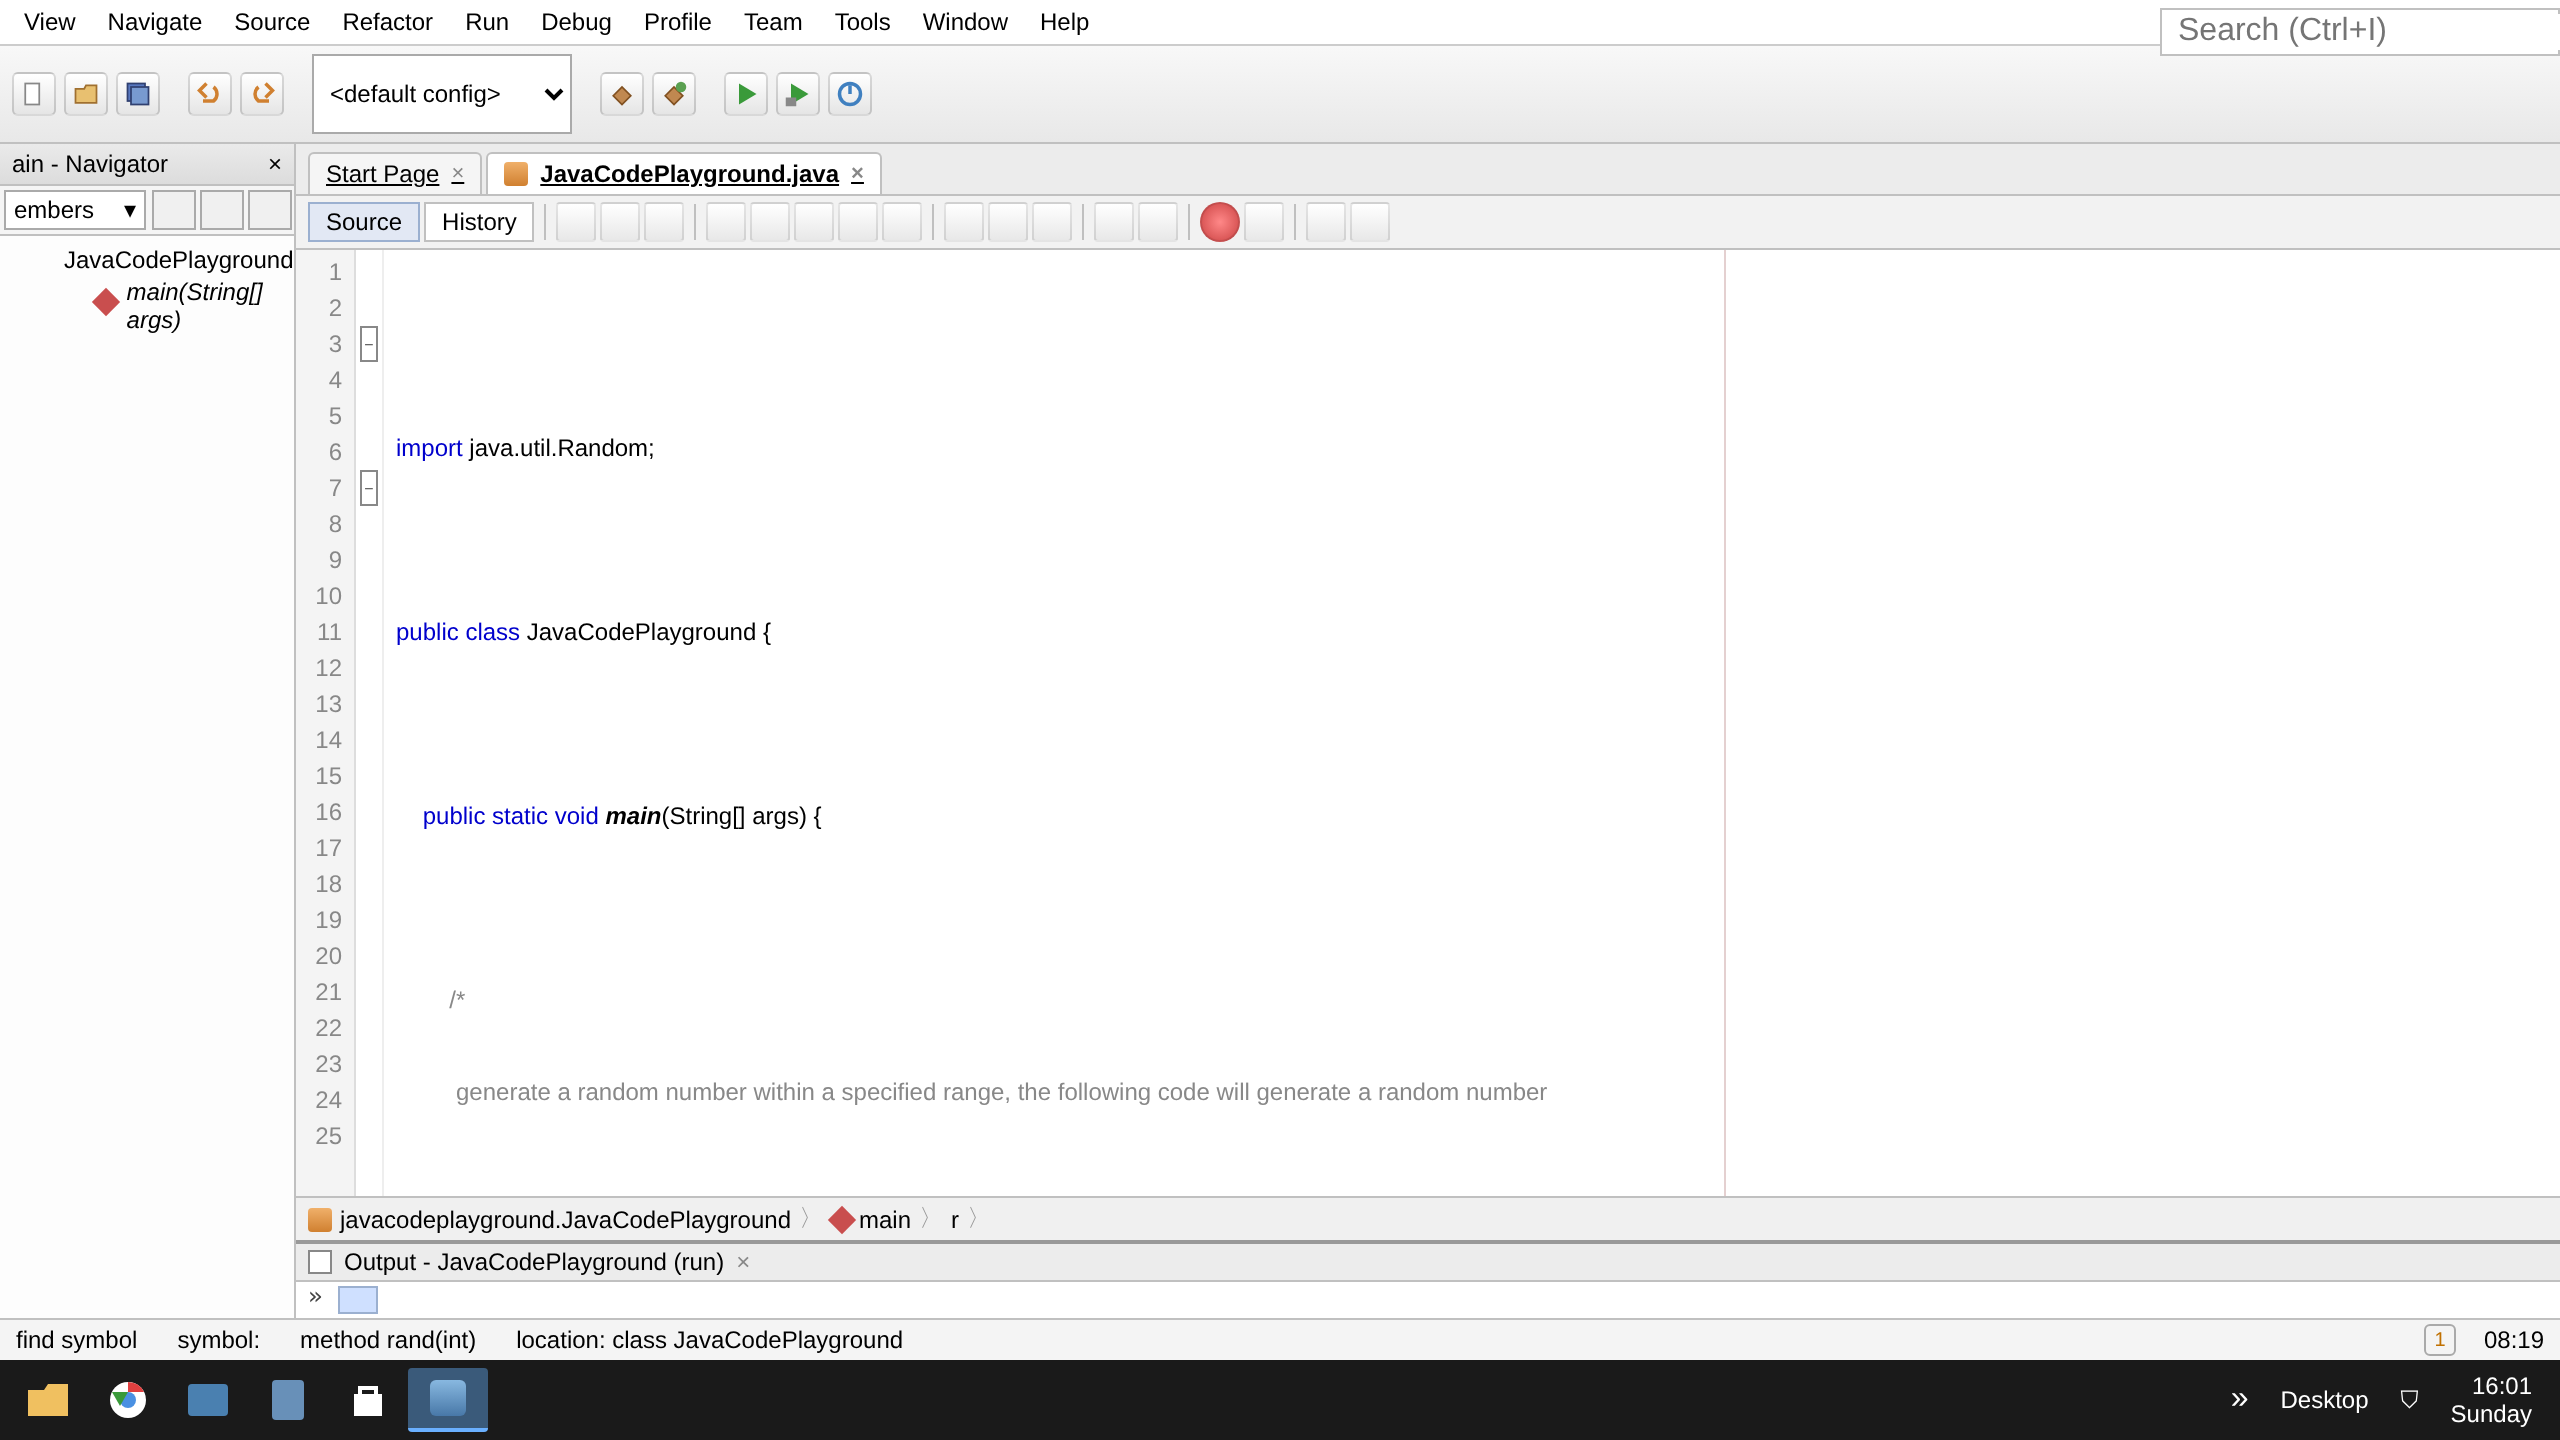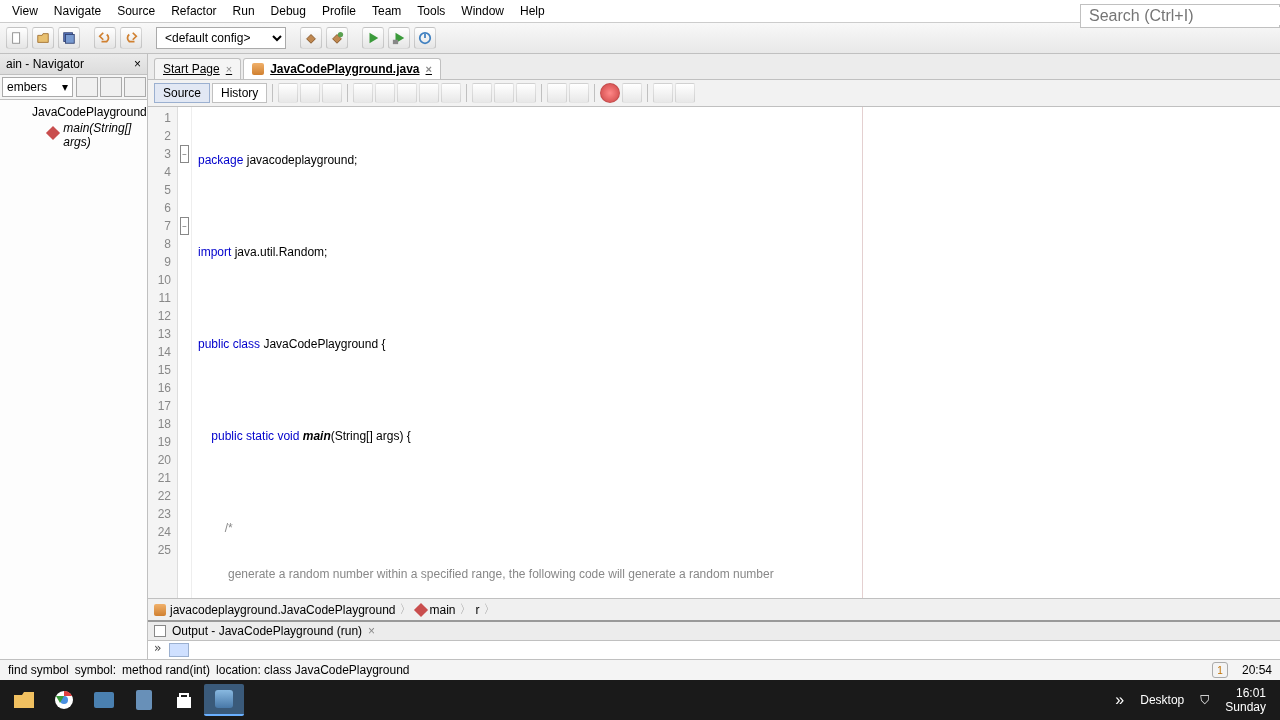--- a/index.html
+++ b/index.html
@@ -4,21 +4,21 @@
 <style>
 * { margin: 0; padding: 0; box-sizing: border-box; font-family: "Segoe UI", Tahoma, sans-serif; font-size: 12px; }
 body { width: 1280px; height: 720px; background: #f0f0f0; overflow: hidden; display: flex; flex-direction: column; }
 
 .menubar { display: flex; background: #fff; border-bottom: 1px solid #ccc; padding: 2px 4px; font-size: 13px; }
 .menubar span { padding: 2px 8px; cursor: default; }
 
 .toolbar { display: flex; align-items: center; background: linear-gradient(#f8f8f8,#e8e8e8); border-bottom: 1px solid #c0c0c0; padding: 4px 6px; gap: 4px; }
 .toolbtn { width: 22px; height: 22px; border: 1px solid rgba(0,0,0,0.15); border-radius: 3px; background: linear-gradient(#fff,#e5e5e5); display: flex; align-items: center; justify-content: center; }
 .toolbtn svg { width: 14px; height: 14px; }
-.config-select { height: 22px; border: 1px solid #aaa; background: #fff; padding: 0 4px; font-size: 12px; width: 130px; }
+.config-select { height: 40px; border: 1px solid #aaa; background: #fff; padding: 0 4px; font-size: 12px; width: 130px; }
 .spacer { width: 6px; }
 
 .search-box { position: absolute; top: 4px; right: 0; width: 200px; height: 24px; border: 1px solid #c0c0c0; background: #fff; display: flex; align-items: center; padding: 0 4px; }
 .search-box svg { width: 14px; height: 14px; margin-right: 4px; }
 .search-box input { border: none; outline: none; flex: 1; font-size: 16px; color: #000000; }
 
 .main-area { flex: 1; display: flex; min-height: 0; }
 
 .nav-panel { width: 148px; background: #fdfdfd; border-right: 1px solid #c0c0c0; display: flex; flex-direction: column; }
 .nav-title { background: linear-gradient(#eaeaea,#dcdcdc); border-bottom: 1px solid #c0c0c0; padding: 3px 6px; font-size: 11px; display: flex; align-items: center; justify-content: space-between; }
@@ -64,21 +64,21 @@
 .chev { color: #999; }
 
 .output-panel { border-top: 2px solid #999; background: #fff; }
 .output-tab { display: flex; align-items: center; background: #ececec; border-bottom: 1px solid #c0c0c0; padding: 2px 6px; gap: 6px; font-size: 12px; }
 .output-tab .x { color: #888; }
 .output-body { display: flex; height: 18px; }
 .output-body .caret { padding: 0 6px; color: #444; font-family: monospace; }
 .output-body .running { width: 20px; height: 14px; background: #cfe0ff; border: 1px solid #9bb0d0; margin: 2px; }
 
 .statusbar { display: flex; align-items: center; background: #f4f4f4; border-top: 1px solid #c0c0c0; padding: 2px 8px; font-size: 12px; justify-content: space-between; }
-.statusbar .left { display: flex; gap: 6px; }
+.statusbar .left { display: flex; gap: 20px; }
 .statusbar .right { display: flex; gap: 14px; align-items: center; }
 .notif { width: 16px; height: 16px; border: 1px solid #aaa; border-radius: 3px; display: flex; align-items: center; justify-content: center; font-size: 10px; color: #c07000; }
 
 .taskbar { height: 40px; background: #1a1a1a; display: flex; align-items: center; padding: 0 4px; }
 .taskbar .tb-icon { width: 40px; height: 32px; display: flex; align-items: center; justify-content: center; border-radius: 2px; }
 .taskbar .tb-icon.active { background: #3a5a7a; border-bottom: 2px solid #6ab0ff; }
 .taskbar .tray { margin-left: auto; color: #fff; display: flex; align-items: center; gap: 16px; padding-right: 10px; font-size: 12px; }
 .taskbar .clock { text-align: right; line-height: 14px; }
 </style>
 </head>
@@ -296,21 +296,20 @@
           <div></div>
           <div></div>
           <div></div>
           <div></div>
           <div></div>
           <div></div>
           <div></div>
       </div>
       <div class="code-lines">
         <div class="margin-line"></div>
-        <div class="ln"><span class="kw">package</span><span> javacodeplayground;</span></div>
         <div class="ln"></div>
         <div class="ln"><span class="kw">import</span><span> java.util.Random;</span></div>
         <div class="ln"></div>
         <div class="ln"><span class="kw">public</span><span class="kw"> class</span><span> JavaCodePlayground {</span></div>
         <div class="ln"></div>
         <div class="ln">    <span class="kw">public</span><span class="kw"> static</span><span class="kw"> void</span><span class="italic" style="font-weight:bold"> main</span><span>(String[] args) {</span></div>
         <div class="ln"></div>
         <div class="ln cm">        /*</div>
         <div class="ln cm">         generate a random number within a specified range, the following code will generate a random number</div>
         
@@ -364,21 +363,21 @@
 
 <div class="statusbar">
   <div class="left">
     <span>find symbol</span>
     <span>symbol:</span>
     <span>method rand(int)</span>
     <span>location: class JavaCodePlayground</span>
   </div>
   <div class="right">
     <div class="notif">1</div>
-    <span>20:54</span>
+    <span>08:19</span>
   </div>
 </div>
 
 <div class="taskbar">
   <div class="tb-icon">
       <svg width="22" height="18" viewBox="0 0 22 18">
         <path d="M1 4h8l2-3h10v16H1z" fill="#f0c060"></path>
       </svg>
     </div>
   <div class="tb-icon">

